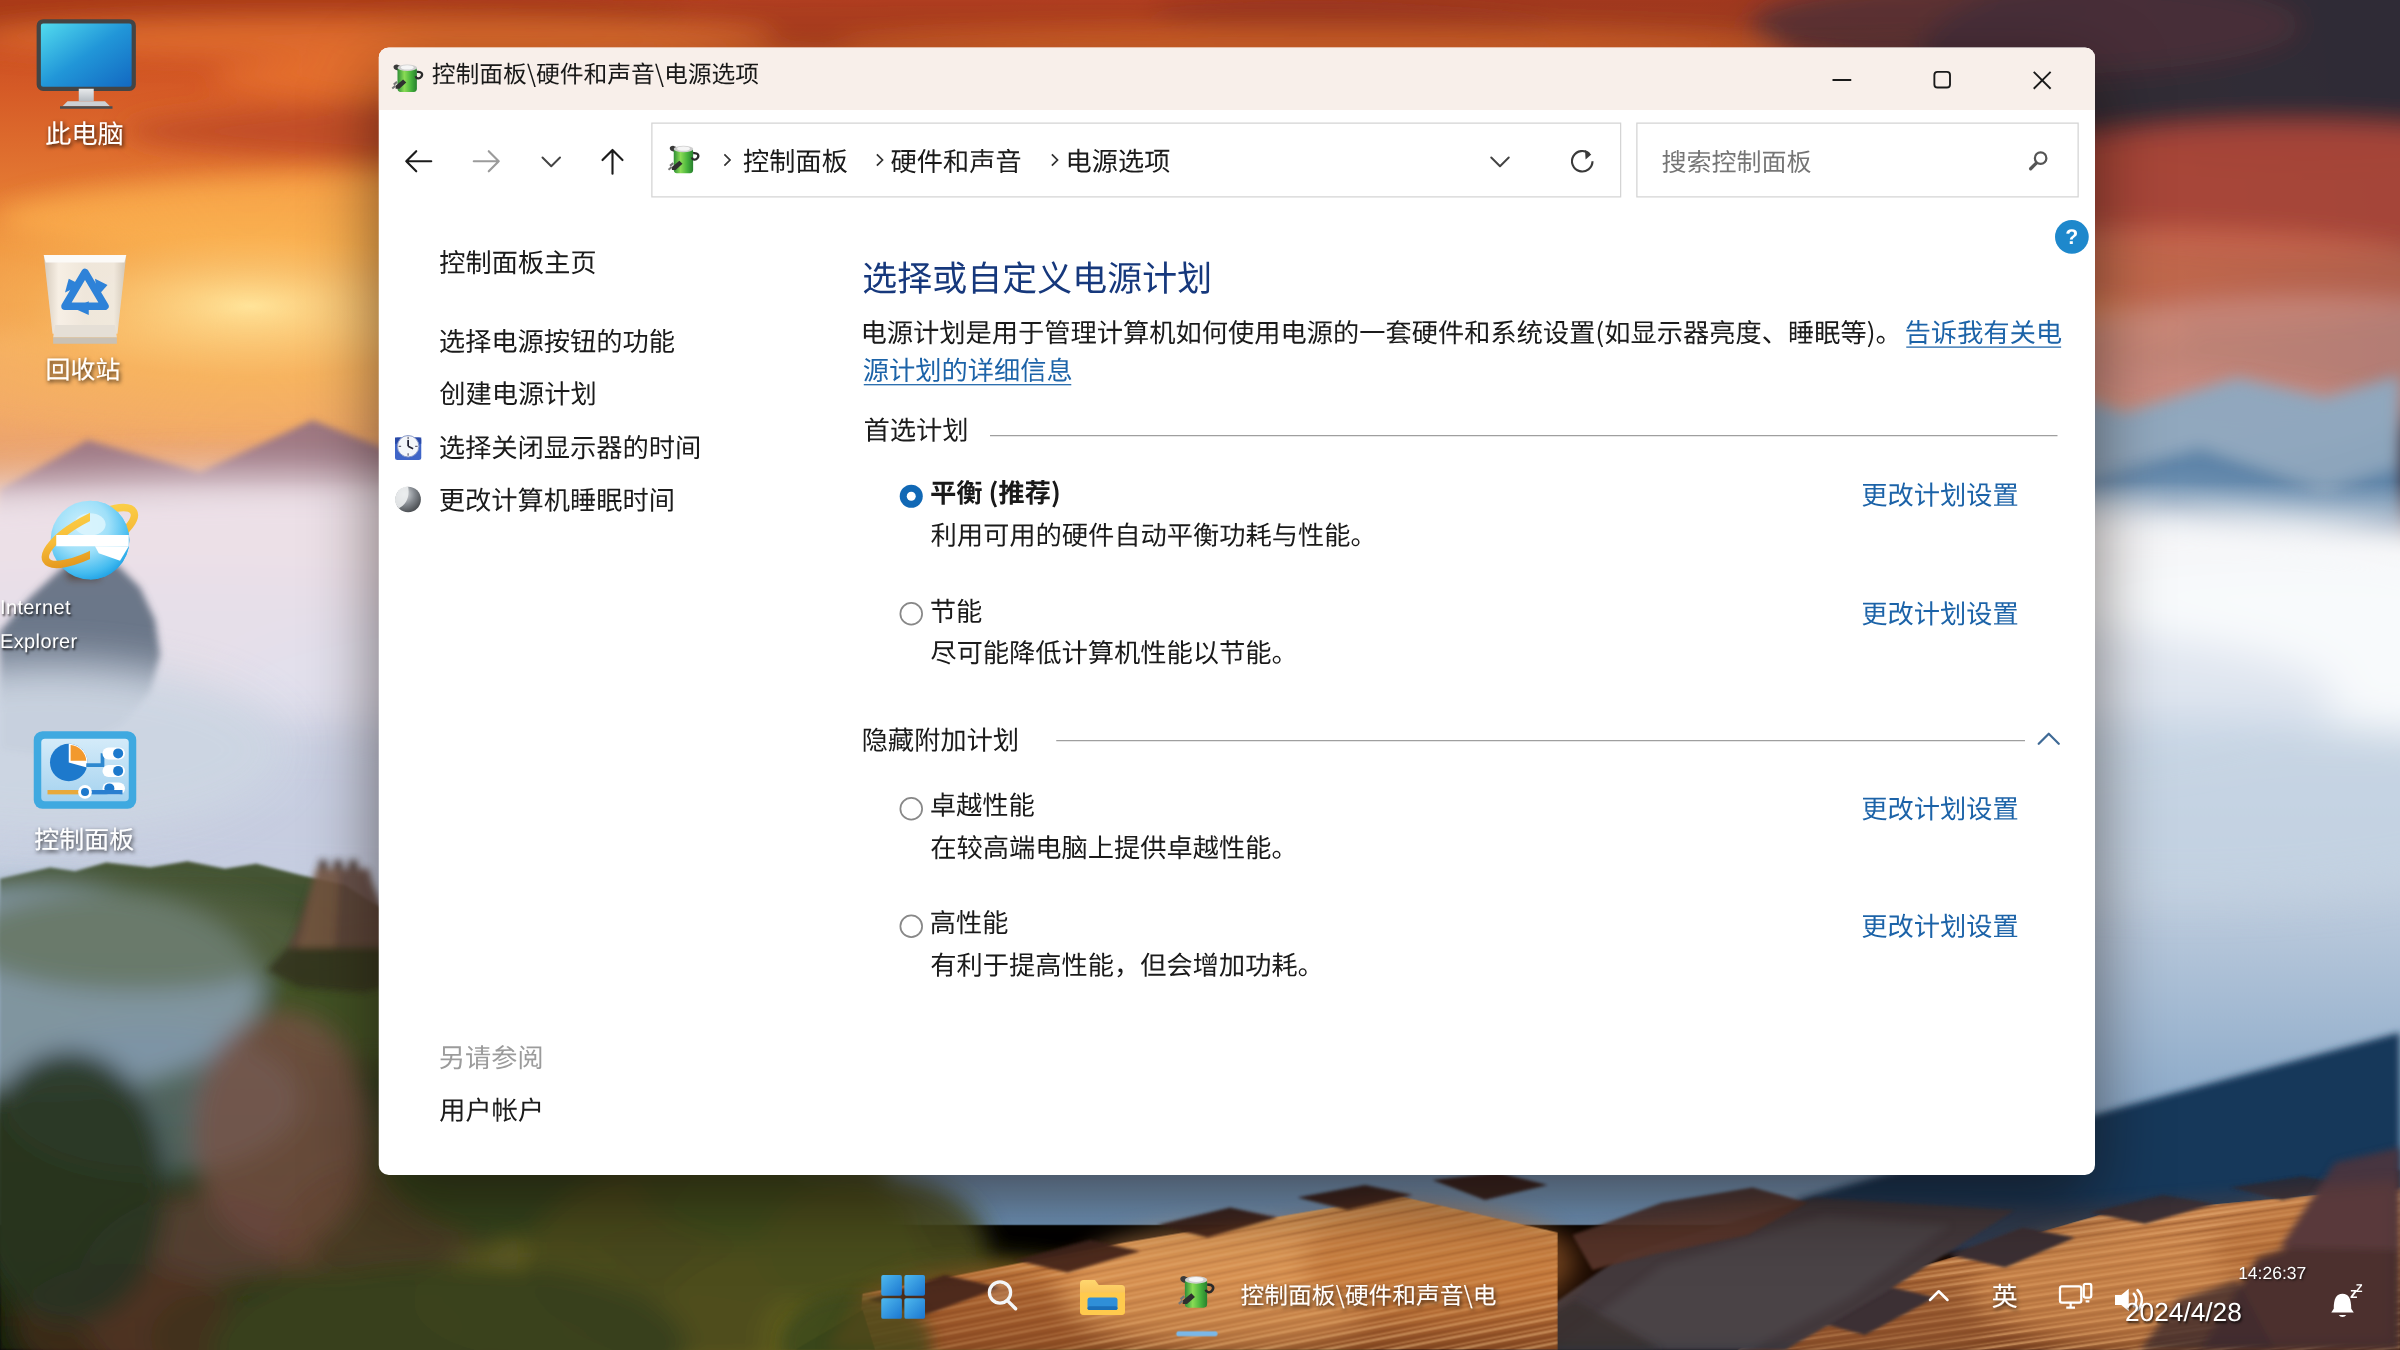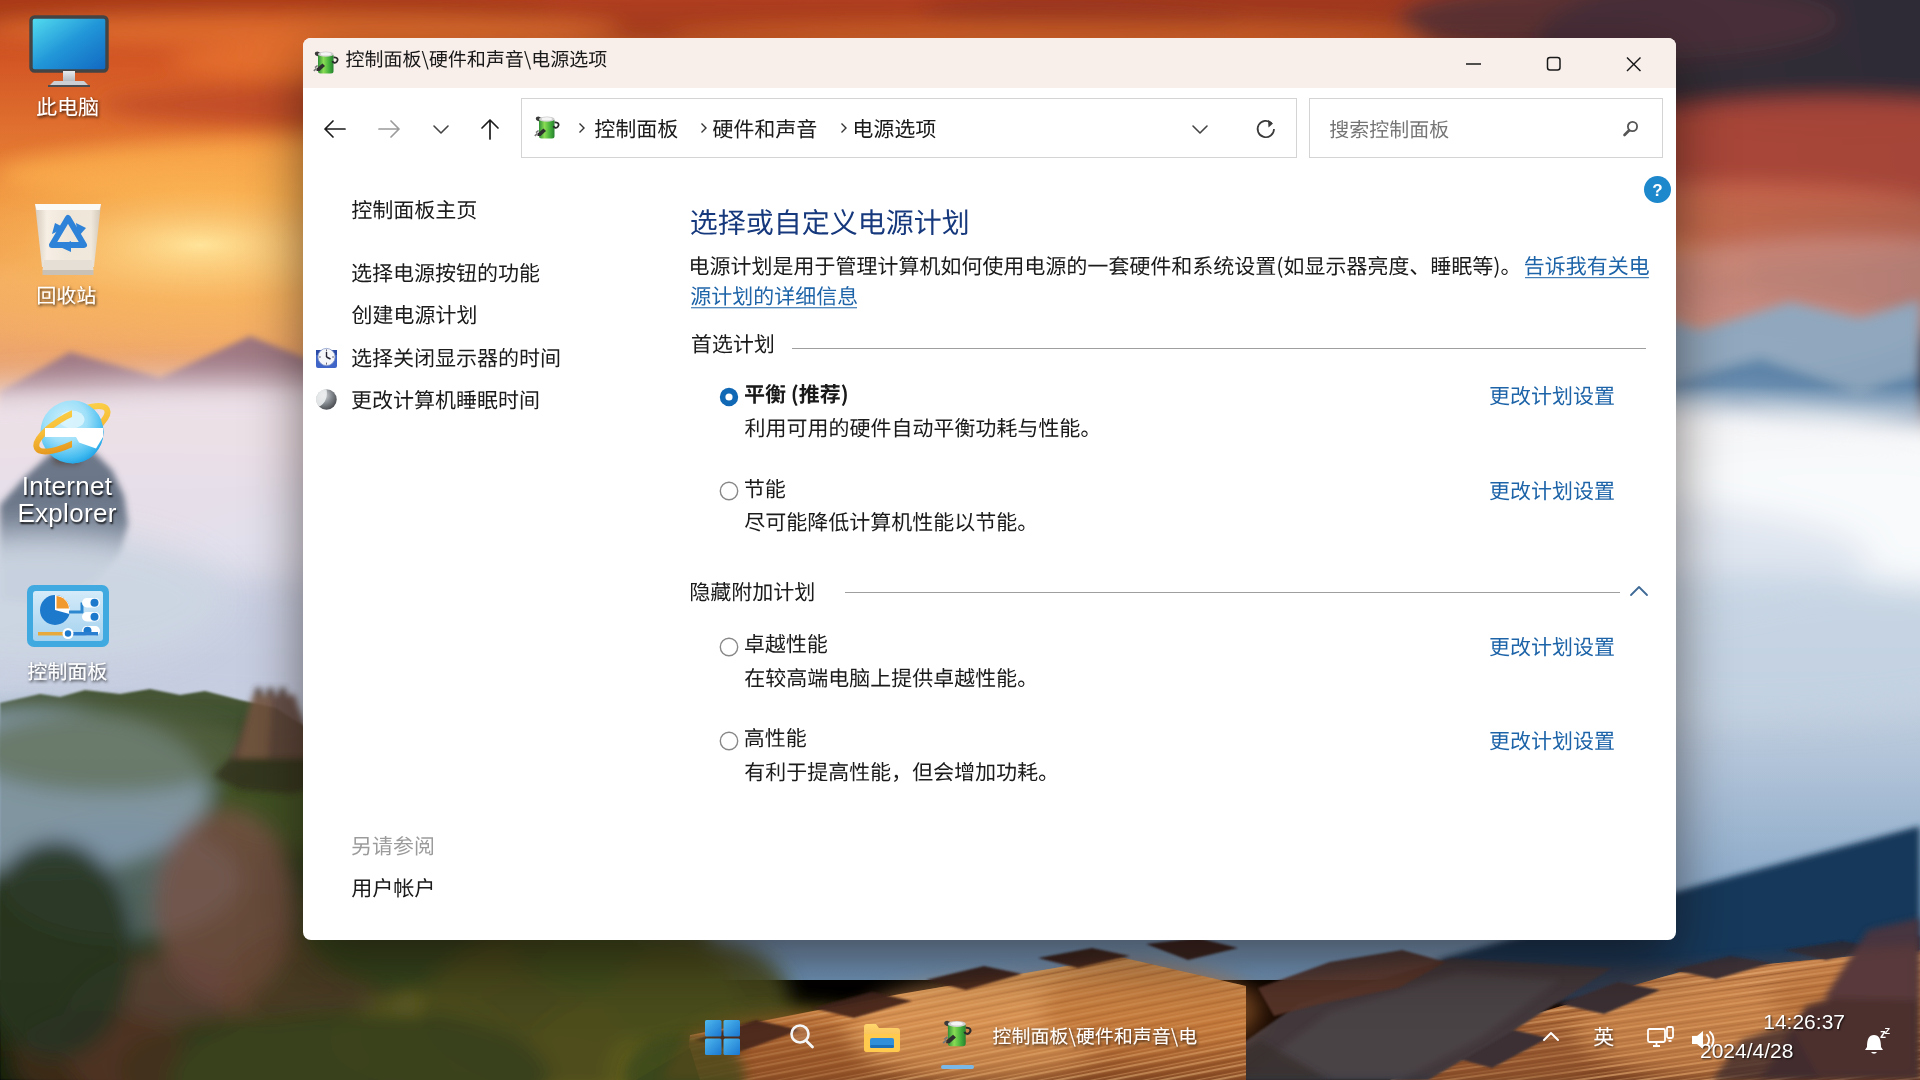--- a/index.html
+++ b/index.html
@@ -284,21 +284,21 @@
 <circle cx="39" cy="42" r="31.5" fill="url(#ieg)"></circle>
 <ellipse cx="39" cy="29.5" rx="12.5" ry="9" fill="#d9f4fd" opacity=".9"></ellipse>
 <g transform="rotate(-29 39 41)">
 <ellipse cx="40" cy="39" rx="40" ry="13.5" fill="none" stroke="url(#iesw)" stroke-width="6"></ellipse>
 </g>
 <circle cx="39" cy="42" r="31.5" fill="url(#ieg)" clip-path="url(#ier)"></circle>
 <ellipse cx="39" cy="29.5" rx="12.5" ry="9" fill="#d9f4fd" opacity=".9" clip-path="url(#ier)"></ellipse>
 <rect x="12" y="38" width="58" height="9" fill="#fff"></rect>
 <path d="M43 47 L70 47 63 58.5 46 52.5Z" fill="#fff"></path>
 </svg>
-<div class="lat" style="left:0;top:473px;width:134px;text-align:center;font-size:26px;text-shadow:1px 2px 2px rgba(0,0,0,.85);letter-spacing:.3px;line-height:27px">Internet<br>Explorer</div>
+<div class="lat" style="left:0;top:473px;width:134px;font-size:16px;text-shadow:1px 2px 2px rgba(0,0,0,.85);letter-spacing:.3px;line-height:27px">Internet<br>Explorer</div>
 <svg class="abs" style="left:26px;top:584px" width="84" height="64" viewBox="0 0 84 64">
 <defs>
       <linearGradient id="cpin" x1="0" y1="0" x2="0" y2="1">
 <stop offset="0" stop-color="#d4ebf9"></stop>
         <stop offset="1" stop-color="#a4d2ef"></stop>
       </linearGradient>
     </defs>
 <rect x="1" y="1" width="82" height="62" rx="7" fill="#3fa9e0"></rect>
 <rect x="7" y="7" width="70" height="50" rx="3" fill="url(#cpin)"></rect>
 <circle cx="29" cy="26" r="15" fill="#1d79cc"></circle>
@@ -674,19 +674,19 @@
 <rect x="2" y="3" width="17" height="13" rx="1.5"></rect>
 <path d="M7 20 L14 20 M10.5 16 L10.5 20"></path>
 <rect x="21" y="1" width="6" height="11" rx="1.5"></rect>
 <line x1="22.5" y1="15" x2="25.5" y2="15"></line>
 </g>
   </svg>
 <svg class="abs" style="left:1688px;top:1027px" width="32" height="26" viewBox="0 0 32 26">
 <path d="M4 9 L9 9 15 4 15 22 9 17 4 17Z" fill="#fff"></path>
 <path d="M19 8 A7 7 0 0 1 19 18 M22 5 A11 11 0 0 1 22 21" stroke="#fff" stroke-width="2" fill="none" stroke-linecap="round"></path>
 </svg>
-<div class="lat" style="left:1700px;top:1010px;width:145px;text-align:right;font-size:21px;text-shadow:1px 1px 2px rgba(0,0,0,.8)">14:26:37</div>
+<div class="lat" style="left:1700px;top:1010px;width:145px;text-align:right;font-size:14px;text-shadow:1px 1px 2px rgba(0,0,0,.8)">14:26:37</div>
 <div class="lat" style="left:1700px;top:1039px;width:145px;font-size:21px;text-shadow:1px 1px 2px rgba(0,0,0,.8)">2024/4/28</div>
 <svg class="abs" style="left:1858px;top:1025px" width="32" height="34" viewBox="0 0 32 34">
 <path d="M9 22 C9 14 11 10 16 10 C21 10 23 14 23 22 L25 25 L7 25Z" fill="#fff"></path>
 <path d="M13 27 A3.5 3.5 0 0 0 19 27Z" fill="#fff"></path>
 <text x="22" y="13" font-family="Liberation Sans" font-size="12" font-weight="bold" fill="#fff">z</text>
 <text x="26.5" y="8.5" font-family="Liberation Sans" font-size="9" font-weight="bold" fill="#fff">Z</text>
 </svg>
 </body></html>

